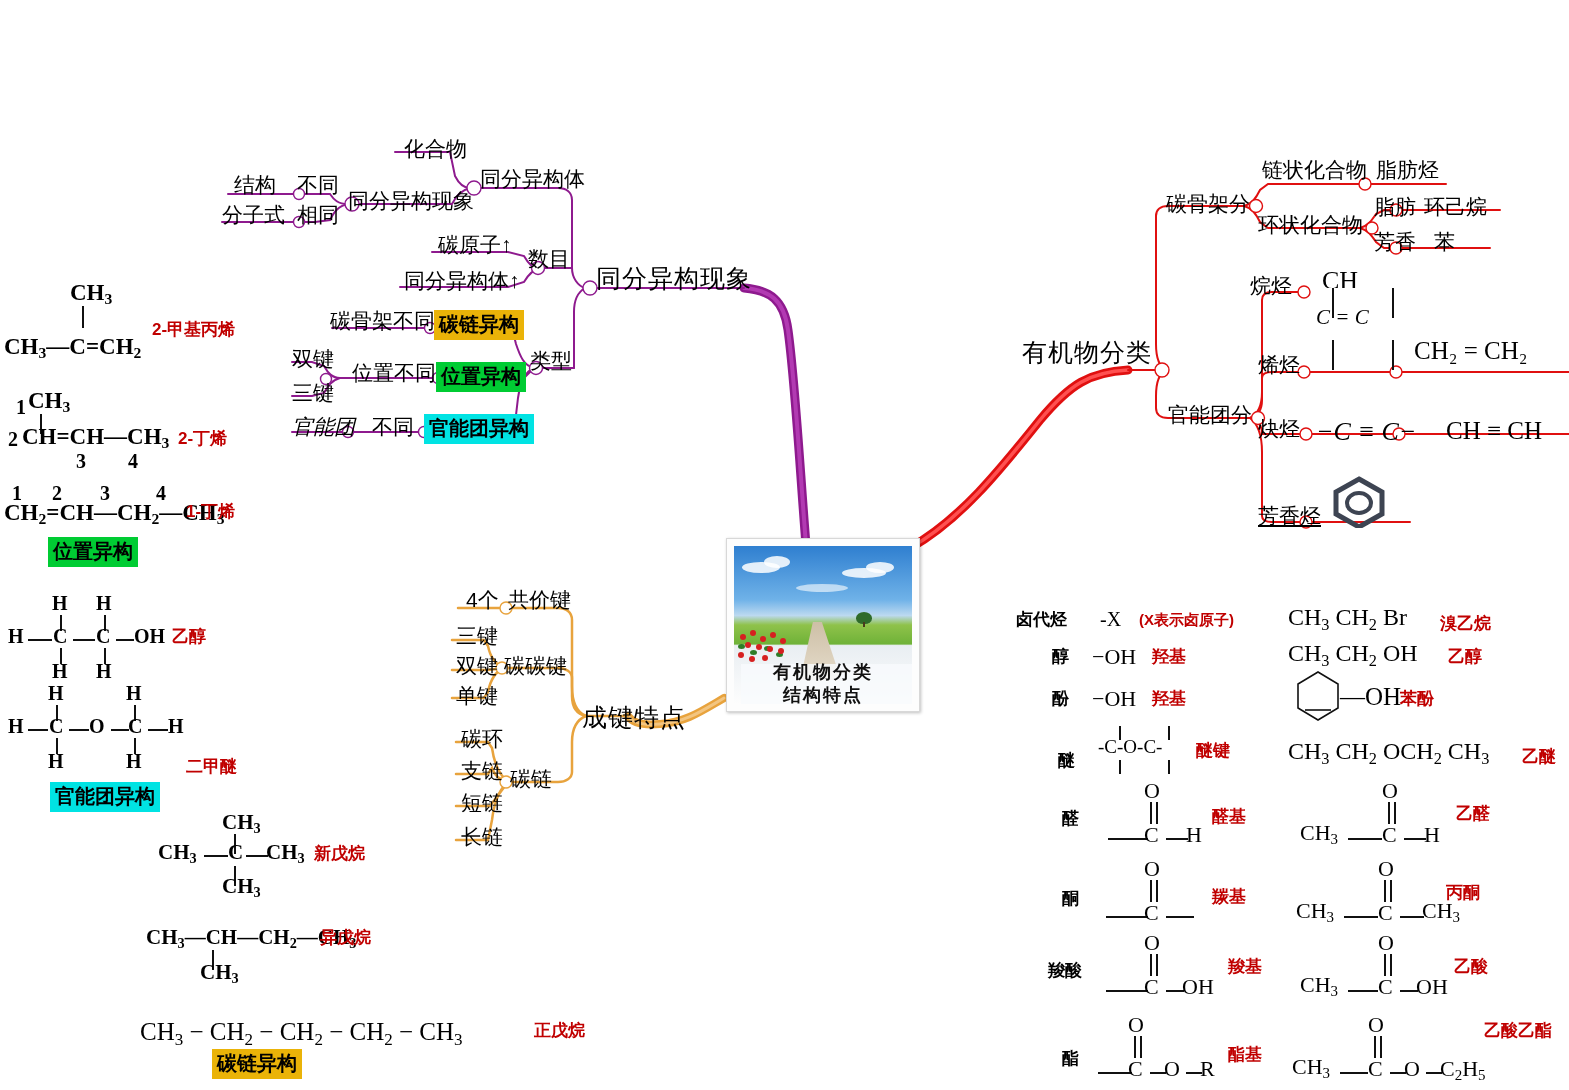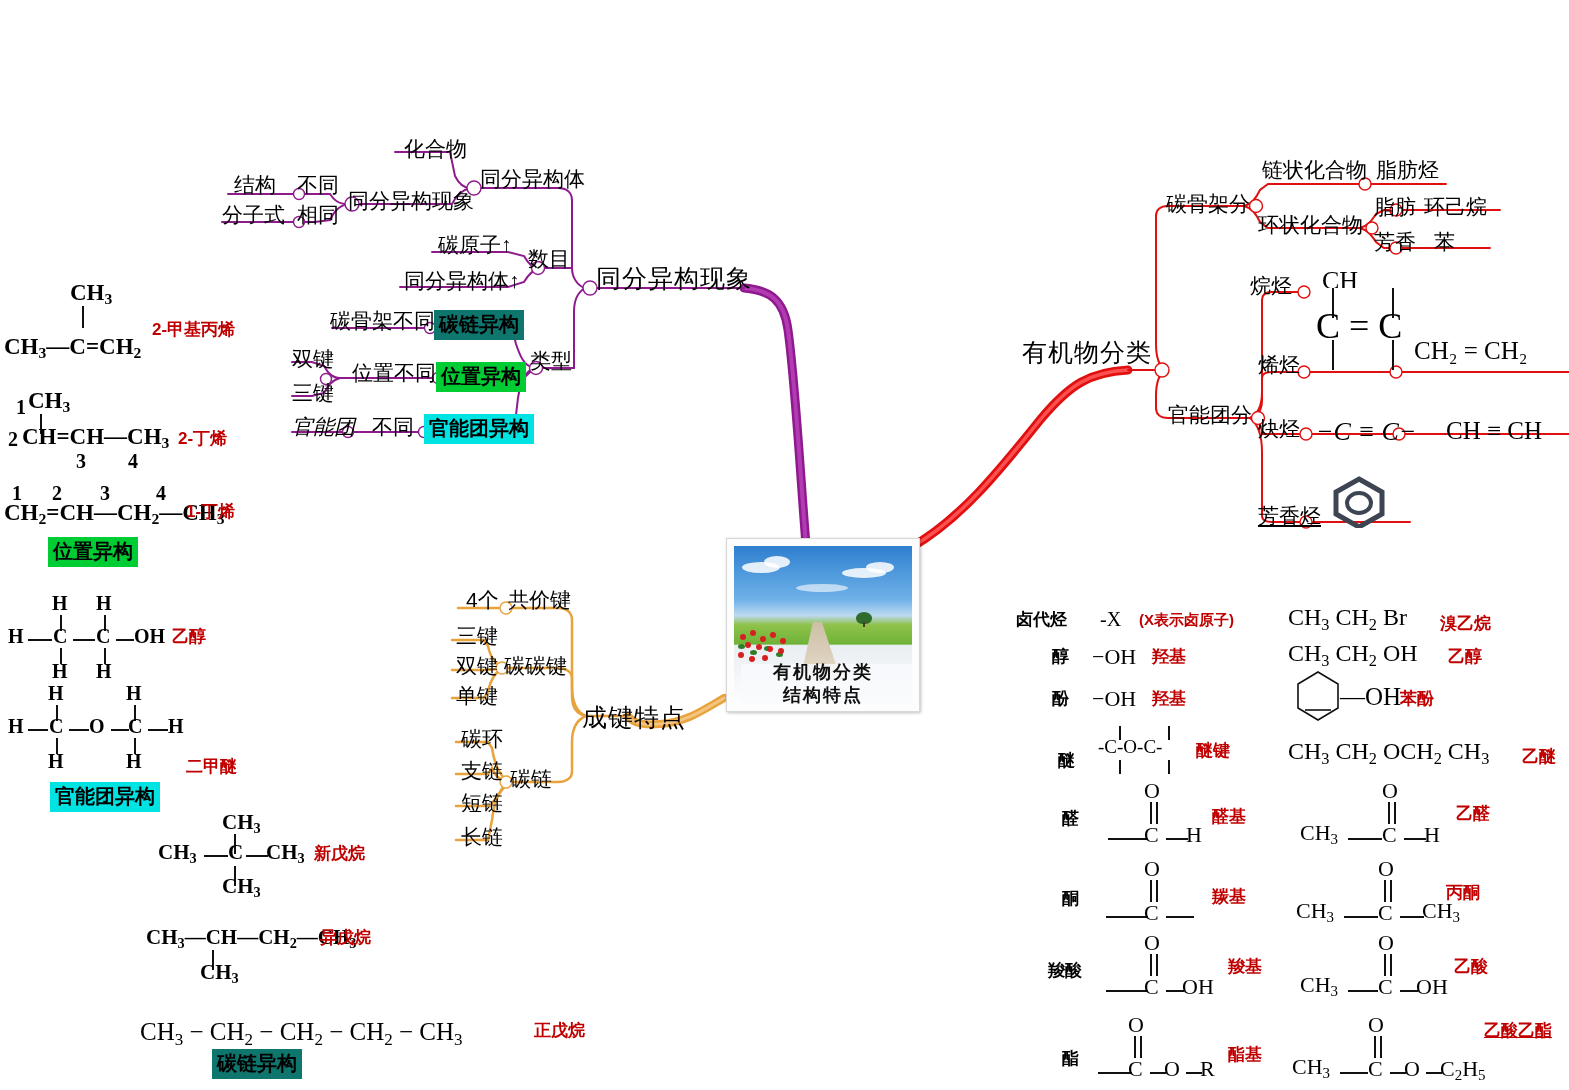--- a/index.html
+++ b/index.html
@@ -9,21 +9,21 @@
   svg.wires{position:absolute;left:0;top:0;width:1569px;height:1090px;pointer-events:none;}
   .lbl{position:absolute;white-space:nowrap;color:#000;font-size:19px;line-height:1;
        font-family:"Liberation Sans","DejaVu Sans",sans-serif;}
   .big{font-size:25px;letter-spacing:1px;}
   .mid{font-size:21px;}
   .sm{font-size:17px;}
   .xs{font-size:15px;}
   .red{color:#c00000;font-weight:bold;}
   .hl{padding:1px 5px 2px 5px;font-weight:bold;color:#000;font-size:20px;
       font-family:"Liberation Sans","DejaVu Sans",sans-serif;}
-  .hl-y{background:#0f766e;}
+  .hl-y{background:#eab308;}
   .hl-g{background:#00cc33;}
   .hl-c{background:#00e3e3;}
   
   .centernode{position:absolute;left:726px;top:538px;width:192px;height:172px;
      background:#fdfdfd;border:1px solid #d8d8d8;box-shadow:1px 1px 3px rgba(0,0,0,.25);}
   .photo{position:absolute;left:7px;top:7px;width:178px;height:158px;overflow:hidden;
      background:linear-gradient(to bottom,#2f7fd0 0%,#6fb2e8 34%,#bcd9f0 44%,#8fc24a 50%,#6fb238 62%,#e9eef2 63%,#fdfdfd 100%);}
   .sky-cloud{position:absolute;border-radius:50%;background:rgba(255,255,255,.85);}
   .road{position:absolute;left:52px;top:76px;width:64px;height:58px;
      background:linear-gradient(to bottom,#cdbfa6,#e6ddcc);
@@ -250,21 +250,21 @@
 
 <div class="lbl mid" style="left:1168px;top:404px;">官能团分</div>
 <div class="lbl mid" style="left:1250px;top:275px;">烷烃</div>
 <div class="lbl mid" style="left:1258px;top:354px;">烯烃</div>
 <div class="lbl mid" style="left:1258px;top:418px;">炔烃</div>
 <div class="lbl mid" style="left:1258px;top:505px;text-decoration:underline;">芳香烃</div>
 
 <div class="chem serif" style="left:1322px;top:266px;font-size:26px;overflow:hidden;height:22px;">CH</div>
 <div class="vb" style="left:1332px;top:288px;height:30px;"></div>
 <div class="vb" style="left:1392px;top:288px;height:30px;"></div>
-<div class="chem serif" style="left:1316px;top:305px;font-size:36px;">C = C</div>
+<div class="chem serif" style="left:1316px;top:305px;font-size:21px;font-style:italic;">C = C</div>
 <div class="vb" style="left:1332px;top:340px;height:30px;"></div>
 <div class="vb" style="left:1392px;top:340px;height:30px;"></div>
 <div class="chem serif" style="left:1414px;top:337px;font-size:25px;">CH₂ = CH₂</div>
 
 <div class="chem serif" style="left:1316px;top:417px;font-size:26px;font-style:italic;">−C ≡ C−</div>
 <div class="chem serif" style="left:1446px;top:417px;font-size:25px;">CH ≡ CH</div>
 
 <div class="benz" style="left:1330px;top:476px;">
   <svg width="58" height="52" viewBox="0 0 58 52">
     <polygon points="29,3 52,16 52,38 29,51 6,38 6,16" fill="none" stroke="#3d4452" stroke-width="5"></polygon>
@@ -481,15 +481,15 @@
   <div class="vb" style="left:1374px;top:1036px;height:22px;"></div>
   <div class="vb" style="left:1380px;top:1036px;height:22px;"></div>
   <div class="chem" style="left:1292px;top:1054px;font-size:22px;">CH<span class="sub">3</span></div>
   <div class="hb" style="left:1340px;top:1072px;width:28px;"></div>
   <div class="chem" style="left:1368px;top:1056px;font-size:22px;">C</div>
   <div class="hb" style="left:1390px;top:1072px;width:16px;"></div>
   <div class="chem" style="left:1404px;top:1056px;font-size:22px;">O</div>
   <div class="hb" style="left:1426px;top:1072px;width:16px;"></div>
   <div class="chem" style="left:1440px;top:1056px;font-size:22px;">C<span class="sub">2</span>H<span class="sub">5</span></div>
 </div>
-<div class="lbl sm red" style="left:1484px;top:1022px;text-decoration:underline;">乙酸乙酯</div>
+<div class="lbl sm red" style="left:1484px;top:1022px;">乙酸乙酯</div>
 
 </div>
 
 </body></html>

